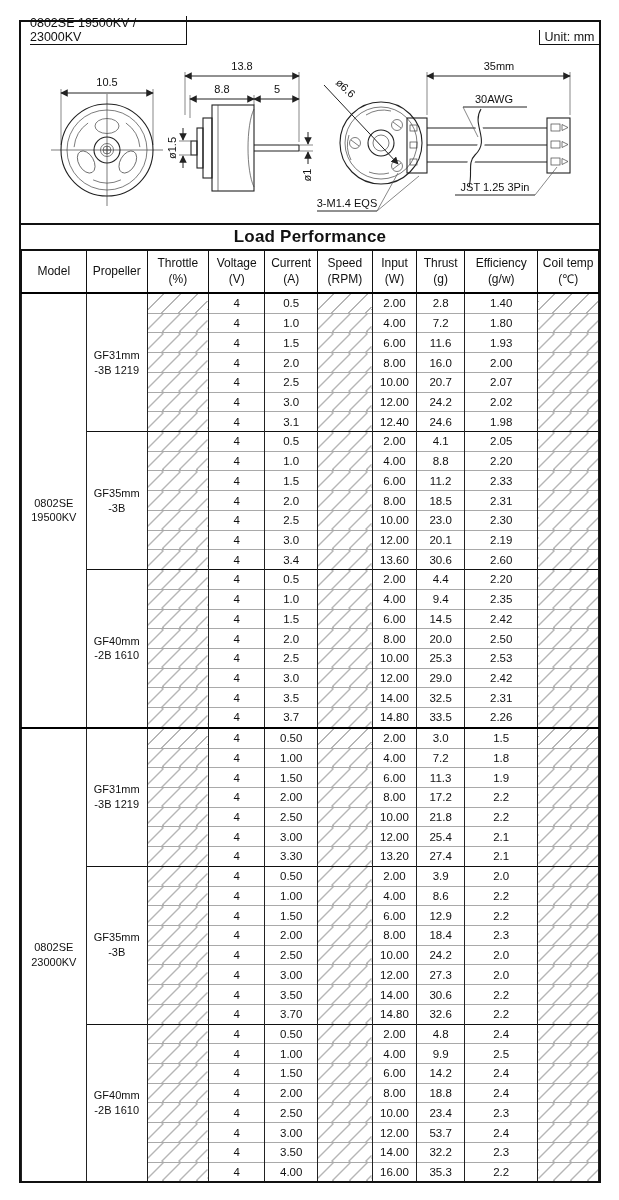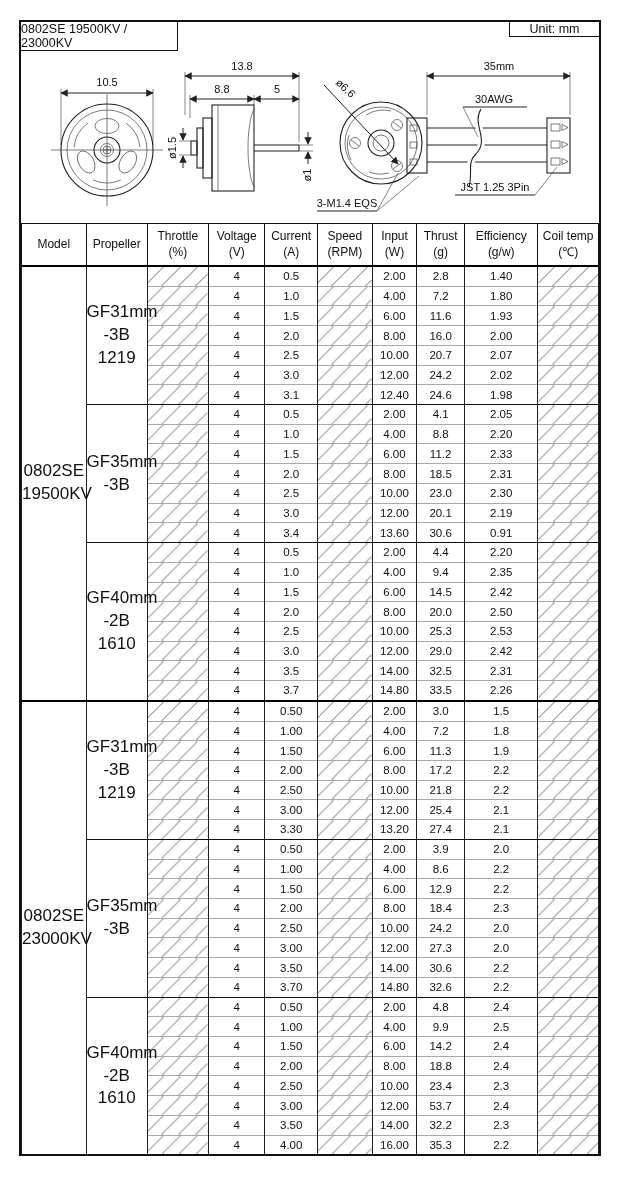--- a/index.html
+++ b/index.html
@@ -1,35 +1,35 @@
 <!DOCTYPE html>
 <html><head>
 <meta charset="utf-8">
 <style>
   html,body{margin:0;padding:0;background:#fff;}
   body{width:619px;height:1200px;position:relative;font-family:"Liberation Sans",sans-serif;color:#111;}
   .sheet{position:absolute;left:19px;top:20px;width:582px;box-sizing:border-box;border:2px solid #111;background:#fff;}
   .title-row{height:24px;display:flex;align-items:center;justify-content:center;
     font-size:17px;font-weight:600;border-bottom:1.5px solid #111;letter-spacing:.2px;}
-  .subheader{height:23px;display:flex;align-items:flex-start;}
+  .subheader{height:23px;display:flex;align-items:flex-end;margin-left:9px;}
   .subheader .model-box{width:157px;box-sizing:border-box;border-right:1.5px solid #111;border-bottom:1.5px solid #111;
     display:flex;align-items:center;justify-content:center;font-size:12.5px;}
   .subheader .spacer{flex:1;}
-  .subheader .unit-box{width:90px;box-sizing:border-box;border-left:1.5px solid #111;border-bottom:1.5px solid #111;
+  .subheader .unit-box{width:60px;box-sizing:border-box;border-left:1.5px solid #111;border-bottom:1.5px solid #111;
     display:flex;align-items:center;justify-content:center;font-size:12.5px;}
   .drawing-area{height:178px;position:relative;overflow:hidden;}
   .lp-title{border-top:2px solid #111;}
   table{width:100%;border-collapse:collapse;table-layout:fixed;}
   th{border:1.5px solid #111;font-weight:400;font-size:12px;height:41px;padding:0;line-height:1.3;}
   th .u:empty{display:none;}
   tbody td{border-left:1px solid #222;border-right:1px solid #222;border-top:1px solid #a9a9a9;
     height:18.73px;padding:0;text-align:center;font-size:11.5px;}
   tr.group-start td{border-top:1.5px solid #111;}
   tr.section-start td{border-top:2px solid #000;}
-  td.model-cell,td.prop-cell{white-space:pre-line;font-size:17px;line-height:1.35;border-top:2px solid #000;}
+  td.model-cell,td.prop-cell{white-space:pre-line;font-size:11px;line-height:1.35;border-top:2px solid #000;}
   td.hatch{background-image:repeating-linear-gradient(135deg,transparent 0 11px,#6d6d6d 11px 12px);}
   .thwrap{display:flex;flex-direction:column;align-items:center;justify-content:center;height:100%;}
   svg text{font-family:"Liberation Sans",sans-serif;font-size:11px;fill:#111;}
   .dim{stroke:#222;stroke-width:1;fill:none;}
   .thin{stroke:#444;stroke-width:0.7;fill:none;}
   .med{stroke:#222;stroke-width:1.1;fill:none;}
   .ext{stroke:#555;stroke-width:0.7;fill:none;}
 </style>
 </head>
 <body>
@@ -154,20 +154,21 @@
         <line class="dim" x1="442" y1="62" x2="506" y2="62"></line>
         <line class="ext" x1="442" y1="62" x2="457" y2="92"></line>
 
         <text x="474" y="146" text-anchor="middle">JST 1.25 3Pin</text>
         <line class="dim" x1="434" y1="150" x2="514" y2="150"></line>
         <line class="ext" x1="514" y1="150" x2="536" y2="122"></line>
       </g>
     </svg>
   </div>
 
+  <div class="title-row lp-title">Load Performance</div>
 
   <table>
     <colgroup>
       <col style="width:11.2%">
         <col style="width:10.6%">
         <col style="width:10.6%">
         <col style="width:9.8%">
       <col style="width:9.1%">
         <col style="width:9.5%">
         <col style="width:7.7%">
@@ -374,21 +375,21 @@
           <td>2.19</td>
           <td class="hatch"></td>
         </tr>
         <tr>
           <td class="hatch"></td>
           <td>4</td>
           <td>3.4</td>
           <td class="hatch"></td>
           <td>13.60</td>
           <td>30.6</td>
-          <td>0.91</td>
+          <td>2.60</td>
           <td class="hatch"></td>
         </tr>
         <tr class="group-start">
           <td class="prop-cell" rowspan="8">GF40mm
 -2B 1610</td>
           <td class="hatch"></td>
           <td>4</td>
           <td>0.5</td>
           <td class="hatch"></td>
           <td>2.00</td>

